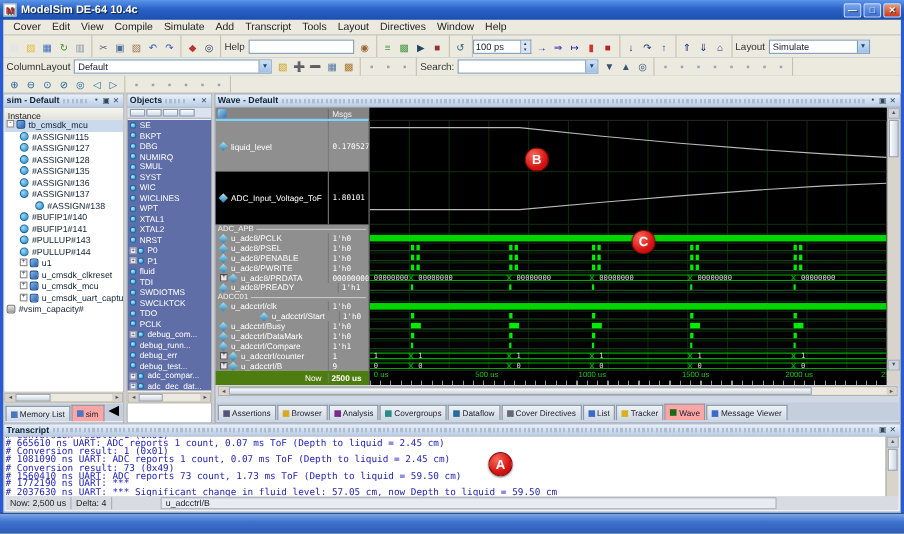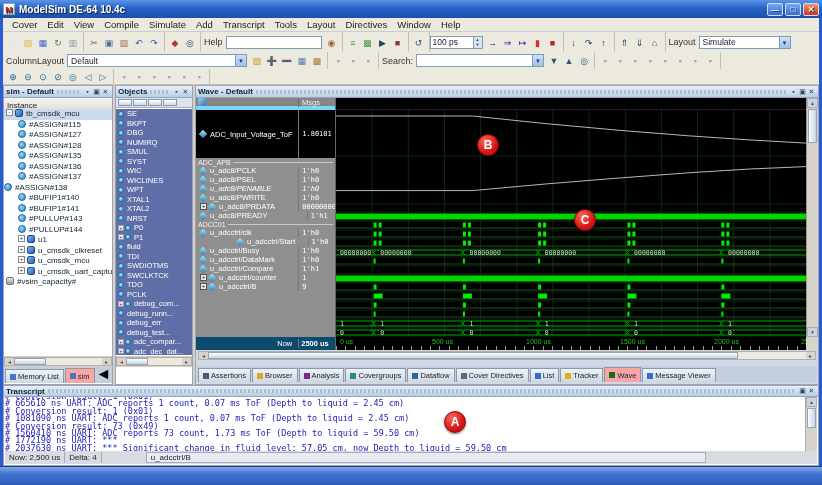--- a/index.html
+++ b/index.html
@@ -89,21 +89,21 @@
   #obj-list { position:absolute; top:23px; left:0; width:76px; height:246px; background:#5f6ea6; overflow:hidden; }
   .sig-item { height:9.5px; display:flex; align-items:center; color:#fff; font-size:7.5px; white-space:nowrap; padding-left:2px; }
   .sig-dot { width:6px; height:6px; border-radius:50%; background:radial-gradient(circle at 35% 30%,#bfeaff,#2a8fd0);
     margin-right:3px; flex:none; border:1px solid #1c6ea6; }
   .sig-exp { width:6px; height:6px; background:#e8eef6; border:1px solid #99a; color:#234; font-size:5px;
     line-height:4px; text-align:center; margin-right:1px; flex:none; }
 
   
   #wave-body { position:absolute; top:12px; left:0; width:622px; height:239px; display:flex; }
   #wave-left { width:140px; background:#8f8f8f; border-right:1px solid #666; }
-  #wave-left-head { height:12px; background:#858585; border-bottom:4px solid #7dd3fc; display:flex; align-items:center; }
+  #wave-left-head { height:12px; background:#858585; border-bottom:2px solid #7dd3fc; display:flex; align-items:center; }
   #wave-left-head .msgs { margin-left:auto; width:37px; font-size:7.5px; color:#eee; padding-left:3px;
     border-left:1px solid #6a6a6a; }
   .wl-ico { width:8px; height:8px; margin-left:2px; background:linear-gradient(135deg,#9fd4f0,#2a72b8); border-radius:2px; }
   #wave-rows { position:relative; }
   .wrow { display:flex; align-items:center; color:#fff; }
   .wrow .nm { width:103px; font-size:7.5px; padding-left:4px; display:flex; align-items:center;
     white-space:nowrap; overflow:hidden; height:100%; }
   .wrow .vl { width:37px; font-size:7px; font-family:"DejaVu Sans Mono", monospace; padding-left:3px;
     border-left:1px solid #777; height:100%; display:flex; align-items:center; overflow:hidden; }
   .wrow.sel { background:#000; }
@@ -113,21 +113,21 @@
   .w-ico { width:6px; height:6px; background:linear-gradient(135deg,#aee6f2,#2a7fb8); transform:rotate(45deg);
     margin-right:4px; flex:none; }
   .w-exp { width:7px; height:7px; background:#e8e8e8; border:1px solid #555; color:#123; font-size:6px;
     line-height:5px; text-align:center; margin-right:2px; flex:none; }
   #wave-canvas-wrap { position:relative; width:470px; background:#000; }
   #wave-canvas-head { height:12px; background:#000; border-bottom:1px solid #222; }
   #wave-vscroll { width:12px; background:#d8d4cc; border-left:1px solid #999; display:flex; flex-direction:column; }
   .vs-arrow { height:10px; font-size:5px; text-align:center; line-height:9px; color:#456; background:#cfd4da; border:1px solid #a8aeb6; }
   .vs-thumb { height:34px; background:linear-gradient(90deg,#fdfdfd,#c9d4e2); border:1px solid #98a4b4; margin:1px; }
   #nowbar { position:absolute; top:251px; left:0; width:622px; height:13px; display:flex; }
-  #nowbar .nleft { width:140px; background:#0c4a6e; display:flex; align-items:center; border-right:1px solid #666; }
+  #nowbar .nleft { width:140px; background:#4d7c0f; display:flex; align-items:center; border-right:1px solid #666; }
   #nowbar .nleft .nlbl { width:103px; text-align:right; font-size:7.5px; color:#fff; padding-right:6px; }
   #nowbar .nleft .nval { width:37px; font-size:7.5px; color:#fff; font-weight:bold; border-left:1px solid #777; padding-left:2px; }
   #ruler { position:relative; width:470px; background:#000; overflow:hidden; }
   #ruler .ticks { position:absolute; left:0; bottom:0; width:100%; height:4px;
     background:repeating-linear-gradient(90deg,#8aa08a 0 1px,transparent 1px 9.4px); }
   .rlabel { position:absolute; top:1px; font-size:7px; color:#18c818; white-space:nowrap; }
   #nowbar .nvs { width:12px; background:#d8d4cc; }
   #wave-hscrollrow { position:absolute; top:264px; left:0; width:622px; height:11px; display:flex; align-items:center; background:#cfd8e4; }
   #wave-tabs { position:absolute; left:1px; bottom:2px; width:620px; height:16px; background:#c3cfdd;
     display:flex; align-items:flex-end; gap:1px; padding:1px 1px 0; overflow:hidden; }
@@ -345,21 +345,21 @@
             <span>#ASSIGN#135</span>
           </div>
           <div class="tree-item" style="padding-left: 14px;">
             <span class="t-ico proc"></span>
             <span>#ASSIGN#136</span>
           </div>
           <div class="tree-item" style="padding-left: 14px;">
             <span class="t-ico proc"></span>
             <span>#ASSIGN#137</span>
           </div>
-          <div class="tree-item" style="padding-left: 0;">
+          <div class="tree-item" style="padding-left: 28px;">
             <span class="t-ico proc"></span>
             <span>#ASSIGN#138</span>
           </div>
           <div class="tree-item" style="padding-left: 14px;">
             <span class="t-ico proc"></span>
             <span>#BUFIP1#140</span>
           </div>
           <div class="tree-item" style="padding-left: 14px;">
             <span class="t-ico proc"></span>
             <span>#BUFIP1#141</span>
@@ -560,20 +560,27 @@
         <span class="pbtn">✕</span>
       </div>
 
       <div id="wave-body">
         <div id="wave-left">
           <div id="wave-left-head">
             <span class="wl-ico"></span>
             <span class="msgs">Msgs</span>
           </div>
           <div id="wave-rows">
+              <div class="wrow" style="height: 46px;">
+                <span class="nm">
+                  <span class="w-ico"></span>
+                  <span>liquid_level</span>
+                </span>
+                <span class="vl">0.170527</span>
+              </div>
               <div class="wrow sel" style="height: 48px;">
                 <span class="nm">
                   <span class="w-ico"></span>
                   <span>ADC_Input_Voltage_ToF</span>
                 </span>
                 <span class="vl">1.80101</span>
               </div>
               <div class="wrow divider" style="height: 8px;">
                 <span class="dvtxt">ADC_APB</span>
                 <span class="dvline"></span>
@@ -585,21 +592,21 @@
                 </span>
                 <span class="vl">1'h0</span>
               </div>
               <div class="wrow" style="height: 9px;">
                 <span class="nm">
                   <span class="w-ico"></span>
                   <span>u_adc8/PSEL</span>
                 </span>
                 <span class="vl">1'h0</span>
               </div>
-              <div class="wrow" style="height: 9px; font-style: italic;">
+              <div class="wrow" style="height: 9px;">
                 <span class="nm">
                   <span class="w-ico"></span>
                   <span>u_adc8/PENABLE</span>
                 </span>
                 <span class="vl">1'h0</span>
               </div>
               <div class="wrow" style="height: 9px;">
                 <span class="nm">
                   <span class="w-ico"></span>
                   <span>u_adc8/PWRITE</span>

